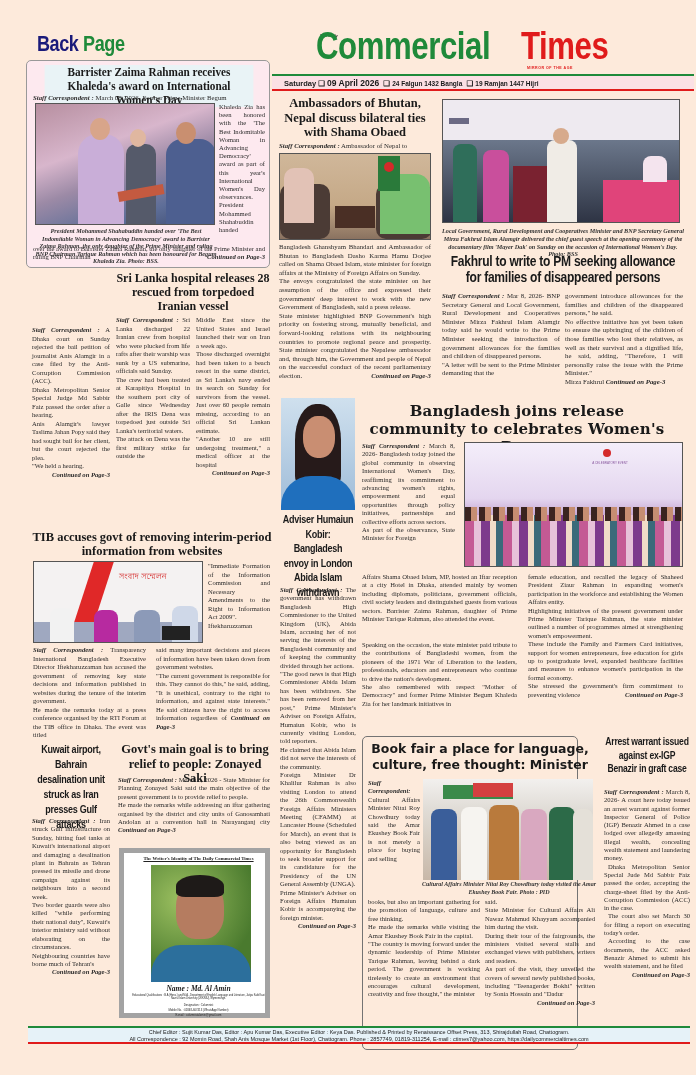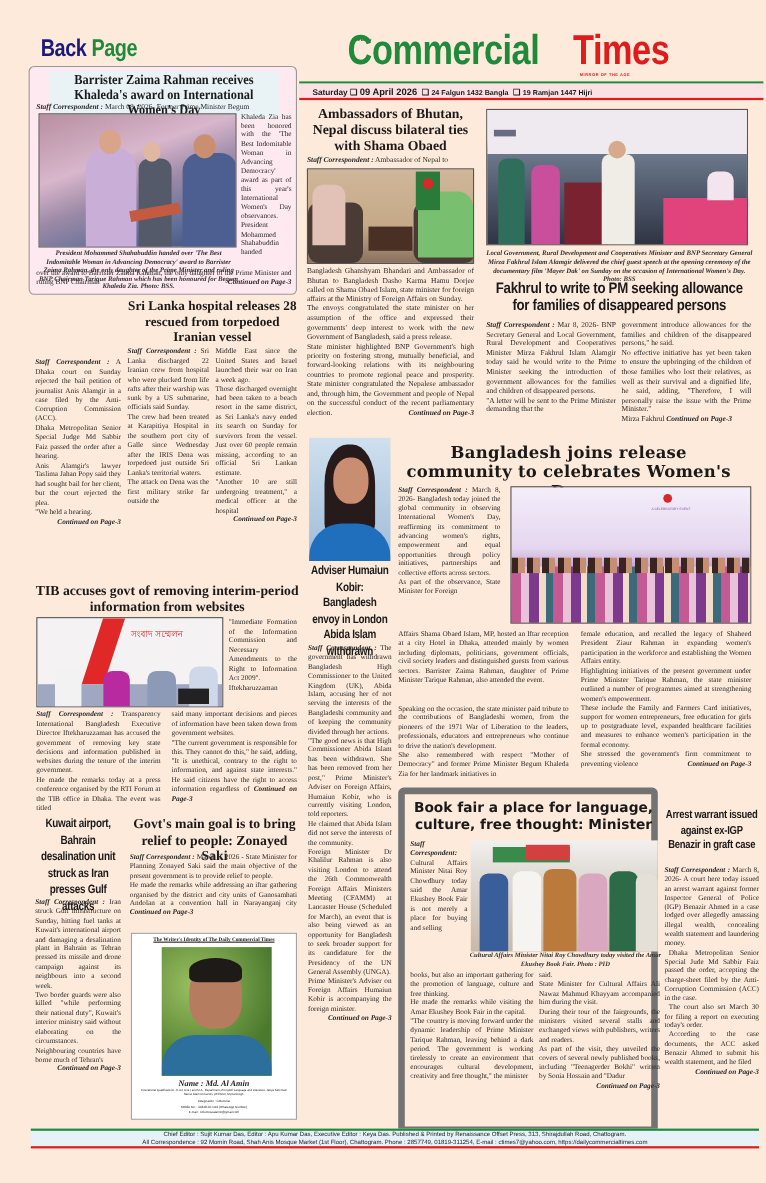--- a/index.html
+++ b/index.html
@@ -178,21 +178,21 @@
 
 <div class="abs" style="left:118px;top:742px;width:154px;height:100px">
   <div class="abs h-serif" style="left:-2px;top:0;width:158px;font-size:12.5px;line-height:14.5px">Govt's main goal is to bring relief to people: Zonayed Saki</div>
   <div class="abs body-text" style="left:0;top:34px;width:152px;font-size:6.6px;line-height:8.4px">
     <span class="byline">Staff Correspondent :</span>
     <span>March 8, 2026 - State Minister for Planning Zonayed Saki said the main objective of the present government is to provide relief to people.</span>
     <p><span>He made the remarks while addressing an iftar gathering organised by the district and city units of Ganosamhati Andolan at a convention hall in Narayanganj city</span> <span class="byline">Continued on Page-3</span></p>
   </div>
 </div>
 
-<div class="abs" style="left:119px;top:848px;width:151px;height:170px;border:1px solid #a3a3a3;background:#fff">
+<div class="abs" style="left:119px;top:848px;width:151px;height:170px;border:5px solid #a3a3a3;background:#fff">
   <div class="abs" style="left:0;top:3px;width:149px;text-align:center;font-family:'Liberation Serif',serif;font-weight:bold;font-size:4.8px;text-decoration:underline;color:#222">The Writer's Identity of The Daily Commercial Times</div>
   <div class="photo" style="left:27px;top:12px;width:100px;height:117px;border:none;background:radial-gradient(circle at 30% 30%,#9cc060,#4a7a2e 70%)">
     <div class="abs" style="left:25px;top:14px;width:48px;height:60px;background:#b57c60;border-radius:45% 45% 40% 40%"></div>
     <div class="abs" style="left:25px;top:10px;width:48px;height:22px;background:#1e1a18;border-radius:50% 50% 20% 20%"></div>
     <div class="abs" style="left:0;top:80px;width:100px;height:37px;background:#2c6f9c;border-radius:30px 30px 0 0"></div>
   </div>
   <div class="abs" style="left:0;top:131px;width:149px;text-align:center;font-family:'Liberation Serif',serif;font-weight:bold;font-style:italic;font-size:7.5px">Name : Md. Al Amin</div>
   <div class="abs" style="left:6px;top:141px;width:137px;text-align:center;font-family:'Liberation Sans',sans-serif;font-size:2.6px;line-height:3.4px">Educational Qualifications : B.A (Hons.) and M.A., Department of English Language and Literature, Jatiya Kabi Kazi Nazrul Islam University (JKKNIU), Mymensingh.</div>
   <div class="abs" style="left:0;top:150px;width:149px;text-align:center;font-family:'Liberation Sans',sans-serif;font-size:2.8px">Designation : Columnist</div>
   <div class="abs" style="left:0;top:155px;width:149px;text-align:center;font-family:'Liberation Sans',sans-serif;font-size:2.8px">Mobile No. : 01848-607413 (WhatsApp Number)</div>
@@ -237,21 +237,21 @@
     <p>She also remembered with respect "Mother of Democracy" and former Prime Minister Begum Khaleda Zia for her landmark initiatives in</p>
   </div>
   <div class="abs body-text" style="left:166px;top:175px;width:155px;font-size:6.6px;line-height:8.4px">
     <p>female education, and recalled the legacy of Shaheed President Ziaur Rahman in expanding women's participation in the workforce and establishing the Women Affairs entity.</p>
     <p>Highlighting initiatives of the present government under Prime Minister Tarique Rahman, the state minister outlined a number of programmes aimed at strengthening women's empowerment.</p>
     <p>These include the Family and Farmers Card initiatives, support for women entrepreneurs, free education for girls up to postgraduate level, expanded healthcare facilities and measures to enhance women's participation in the formal economy.</p>
     <p><span>She stressed the government's firm commitment to preventing violence</span> <span class="byline" style="float:right">Continued on Page-3</span></p>
   </div>
 </div>
 
-<div class="abs" style="left:362px;top:716px;width:236px;height:314px;border:6px solid #737373;border-radius:5px">
+<div class="abs" style="left:362px;top:736px;width:216px;height:314px;border:1px solid #737373;border-radius:5px">
   <div class="abs h-cond" style="left:0;top:4px;width:234px;font-family:'DejaVu Sans',sans-serif;font-size:12.5px;line-height:16px;letter-spacing:0;transform:none">Book fair a place for language, culture, free thought: Minister</div>
   <div class="abs body-text" style="left:5px;top:42px;width:52px;font-size:6.6px;line-height:8.4px">
     <span class="byline">Staff Correspondent:</span>
     <span>Cultural Affairs Minister Nitai Roy Chowdhury today said the Amar Ekushey Book Fair is not merely a place for buying and selling</span>
   </div>
   <div class="photo" style="left:60px;top:42px;width:170px;height:101px;border:none;background:linear-gradient(180deg,#f2f0ee 0%,#e0dcd6 30%,#c8b8a8 100%)">
     <div class="abs" style="left:20px;top:6px;width:70px;height:14px;background:#3a8a4a"></div>
     <div class="abs" style="left:50px;top:4px;width:40px;height:14px;background:#d44040"></div>
     <div class="abs" style="left:8px;top:30px;width:26px;height:71px;background:#3a5e9a;border-radius:8px 8px 0 0"></div>
     <div class="abs" style="left:38px;top:28px;width:26px;height:73px;background:#f6f4f0;border-radius:8px 8px 0 0"></div>

